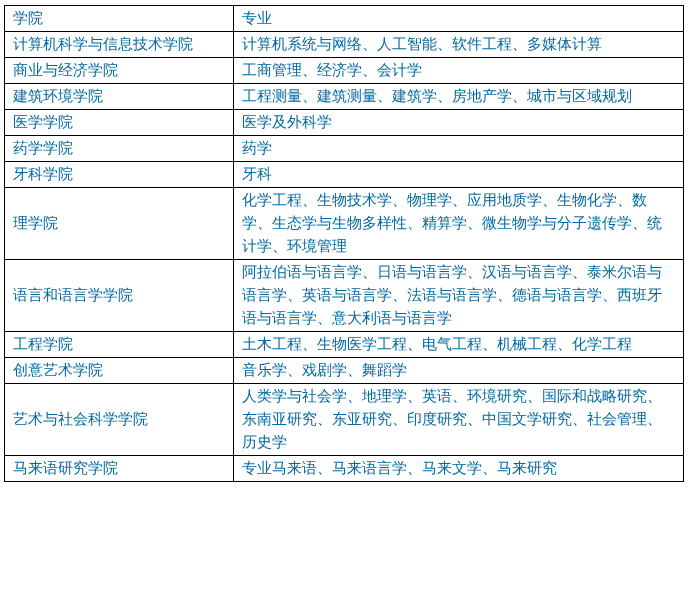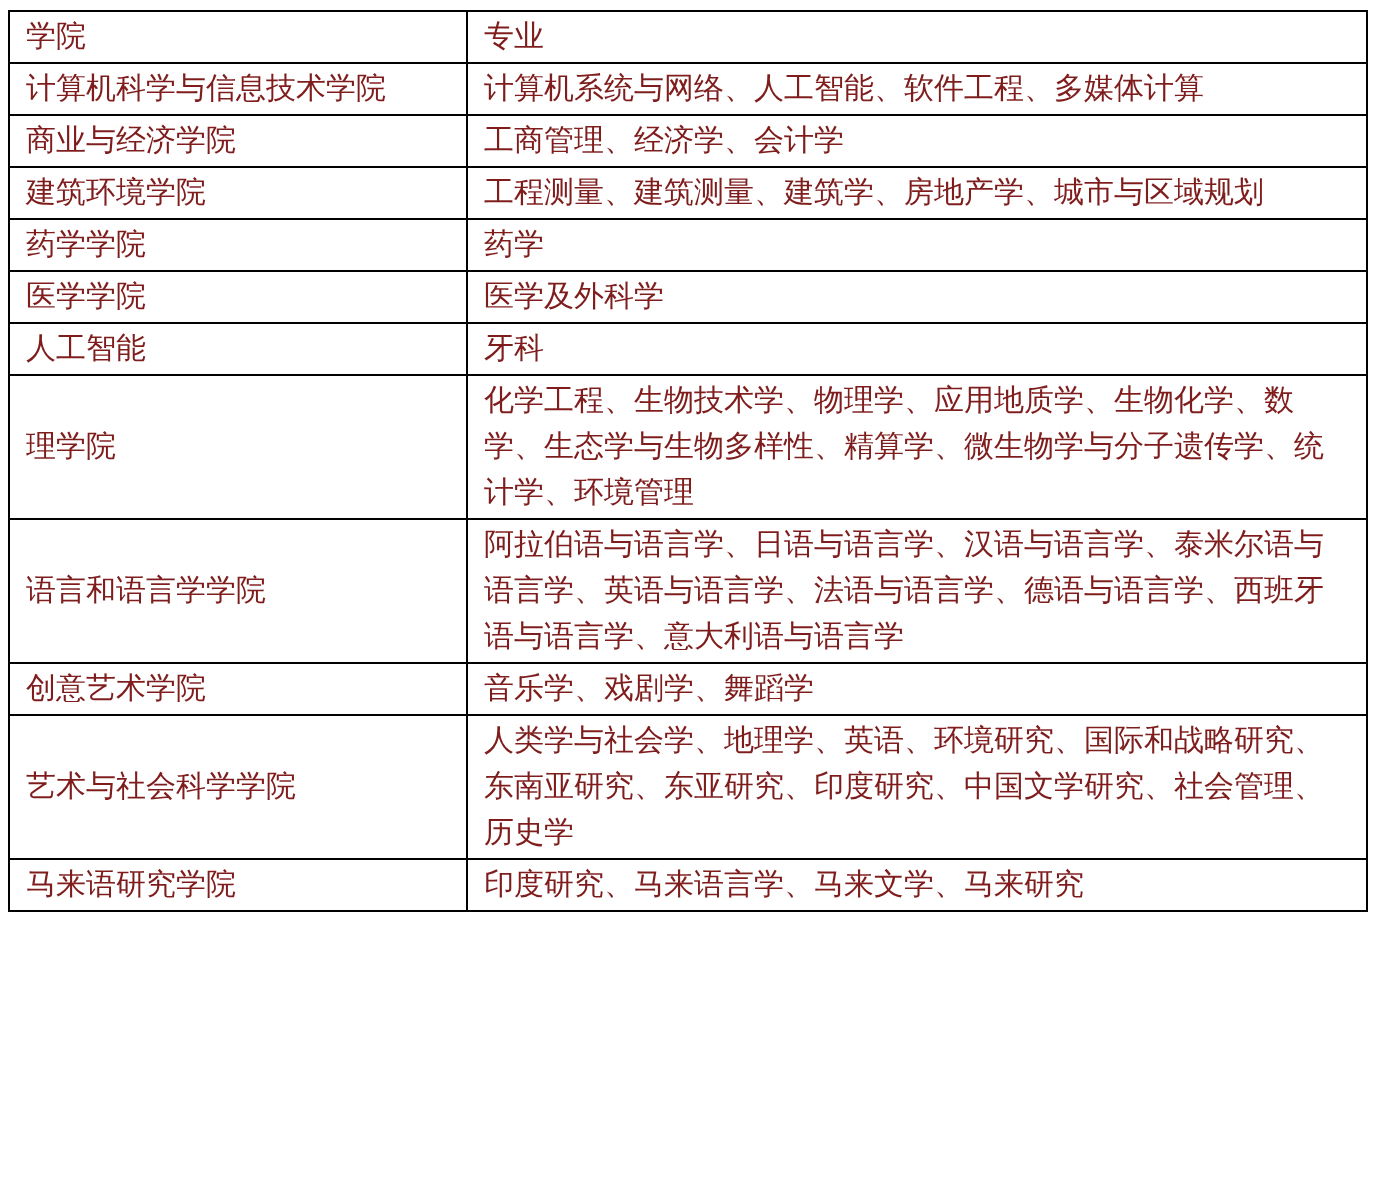--- a/index.html
+++ b/index.html
@@ -21,21 +21,21 @@
     width: 679px;
     table-layout: fixed;
     background: #ffffff;
   }
   table.college-table th,
   table.college-table td {
     border: 1px solid #000000;
     font-size: 15px;
     line-height: 23px;
     font-weight: normal;
-    color: #7f1d1d;
+    color: #0369a1;
     text-align: left;
     vertical-align: middle;
     padding: 1px 8px;
     word-break: break-all;
     margin-top: 32px;
   }
   col.col-college { width: 229px; }
   col.col-major   { width: 450px; }
 </style>
 </head>
@@ -64,57 +64,61 @@
     <td>商业与经济学院</td>
     <td>工商管理、经济学、会计学</td>
   </tr>
 
   <tr>
     <td>建筑环境学院</td>
     <td>工程测量、建筑测量、建筑学、房地产学、城市与区域规划</td>
   </tr>
 
   <tr>
+    <td>医学学院</td>
+    <td>医学及外科学</td>
+  </tr>
+
+  <tr>
     <td>药学学院</td>
     <td>药学</td>
   </tr>
 
   <tr>
-    <td>医学学院</td>
-    <td>医学及外科学</td>
-  </tr>
-
-  <tr>
-    <td>人工智能</td>
+    <td>牙科学院</td>
     <td>牙科</td>
   </tr>
 
   <tr>
     <td>理学院</td>
     <td>化学工程、生物技术学、物理学、应用地质学、生物化学、数学、生态学与生物多样性、精算学、微生物学与分子遗传学、统计学、环境管理</td>
   </tr>
 
   <tr>
     <td>语言和语言学学院</td>
     <td>阿拉伯语与语言学、日语与语言学、汉语与语言学、泰米尔语与语言学、英语与语言学、法语与语言学、德语与语言学、西班牙语与语言学、意大利语与语言学</td>
   </tr>
 
+  <tr>
+    <td>工程学院</td>
+    <td>土木工程、生物医学工程、电气工程、机械工程、化学工程</td>
+  </tr>
 
 
   <tr>
     <td>创意艺术学院</td>
     <td>音乐学、戏剧学、舞蹈学</td>
   </tr>
 
   <tr>
     <td>艺术与社会科学学院</td>
     <td>人类学与社会学、地理学、英语、环境研究、国际和战略研究、东南亚研究、东亚研究、印度研究、中国文学研究、社会管理、历史学</td>
   </tr>
 
 
   <tr>
     <td>马来语研究学院</td>
-    <td>印度研究、马来语言学、马来文学、马来研究</td>
+    <td>专业马来语、马来语言学、马来文学、马来研究</td>
   </tr>
 
 </tbody>
   </table>
 </div>
 
 </body></html>

